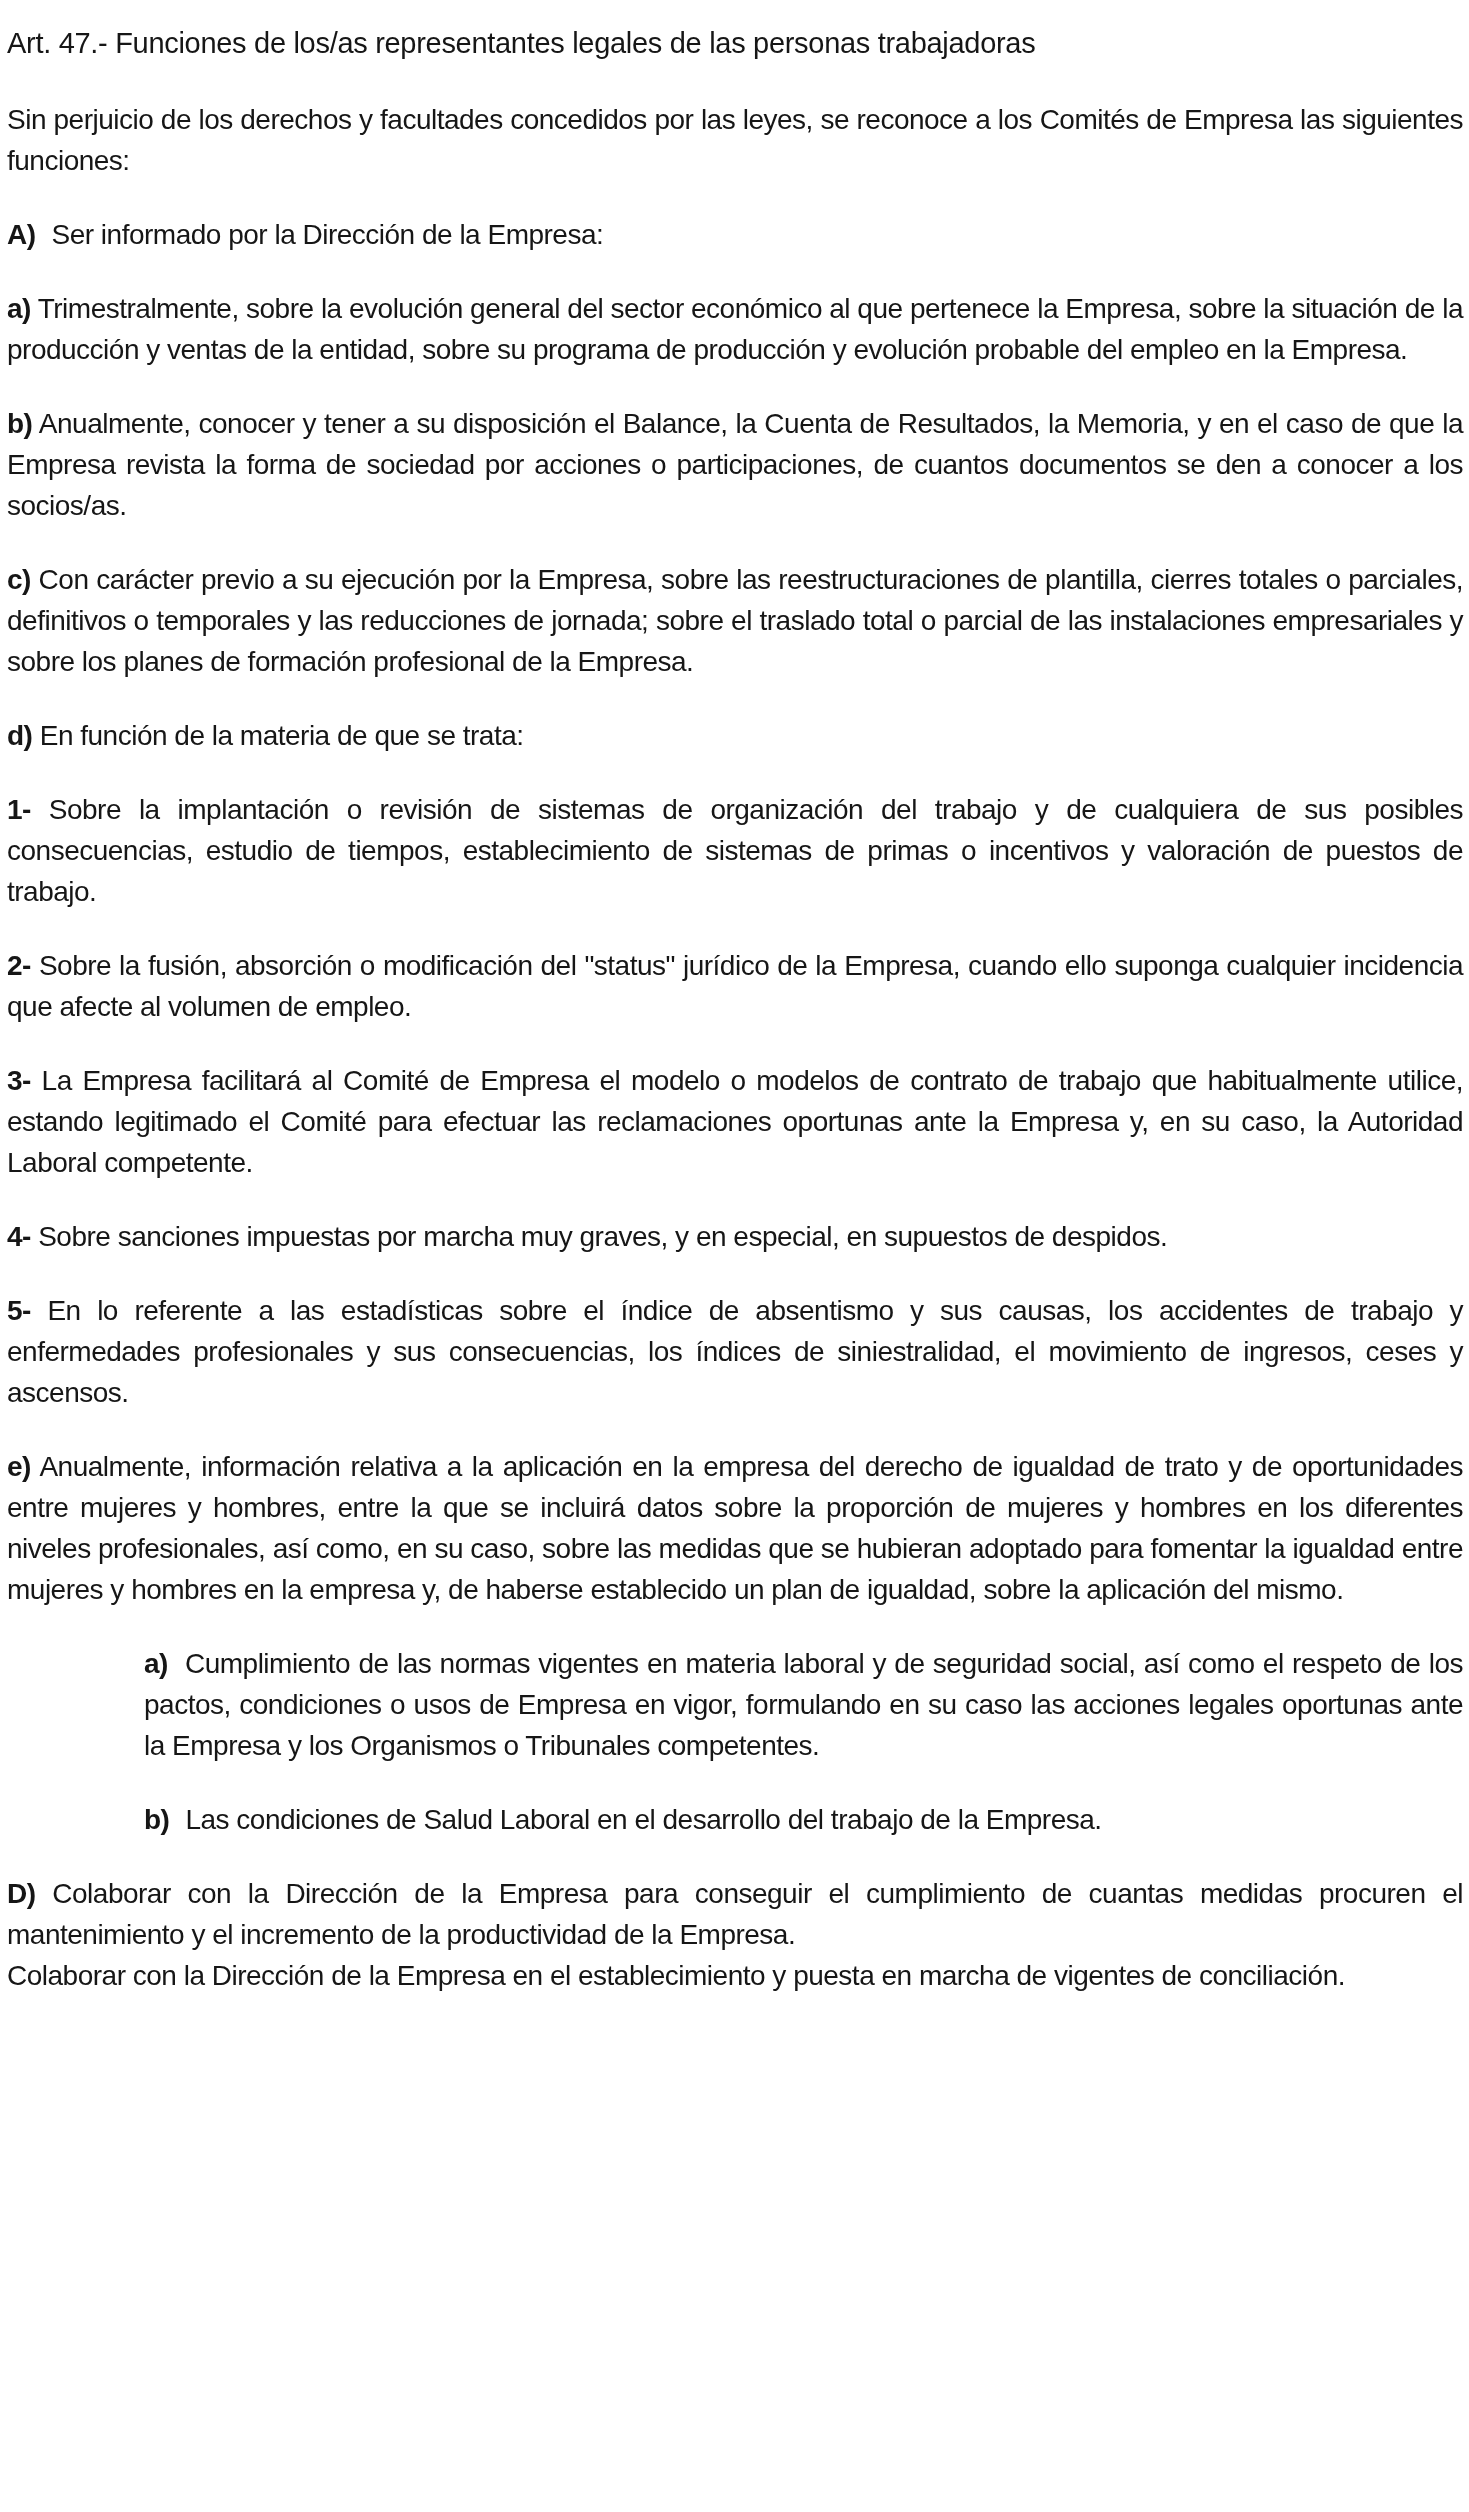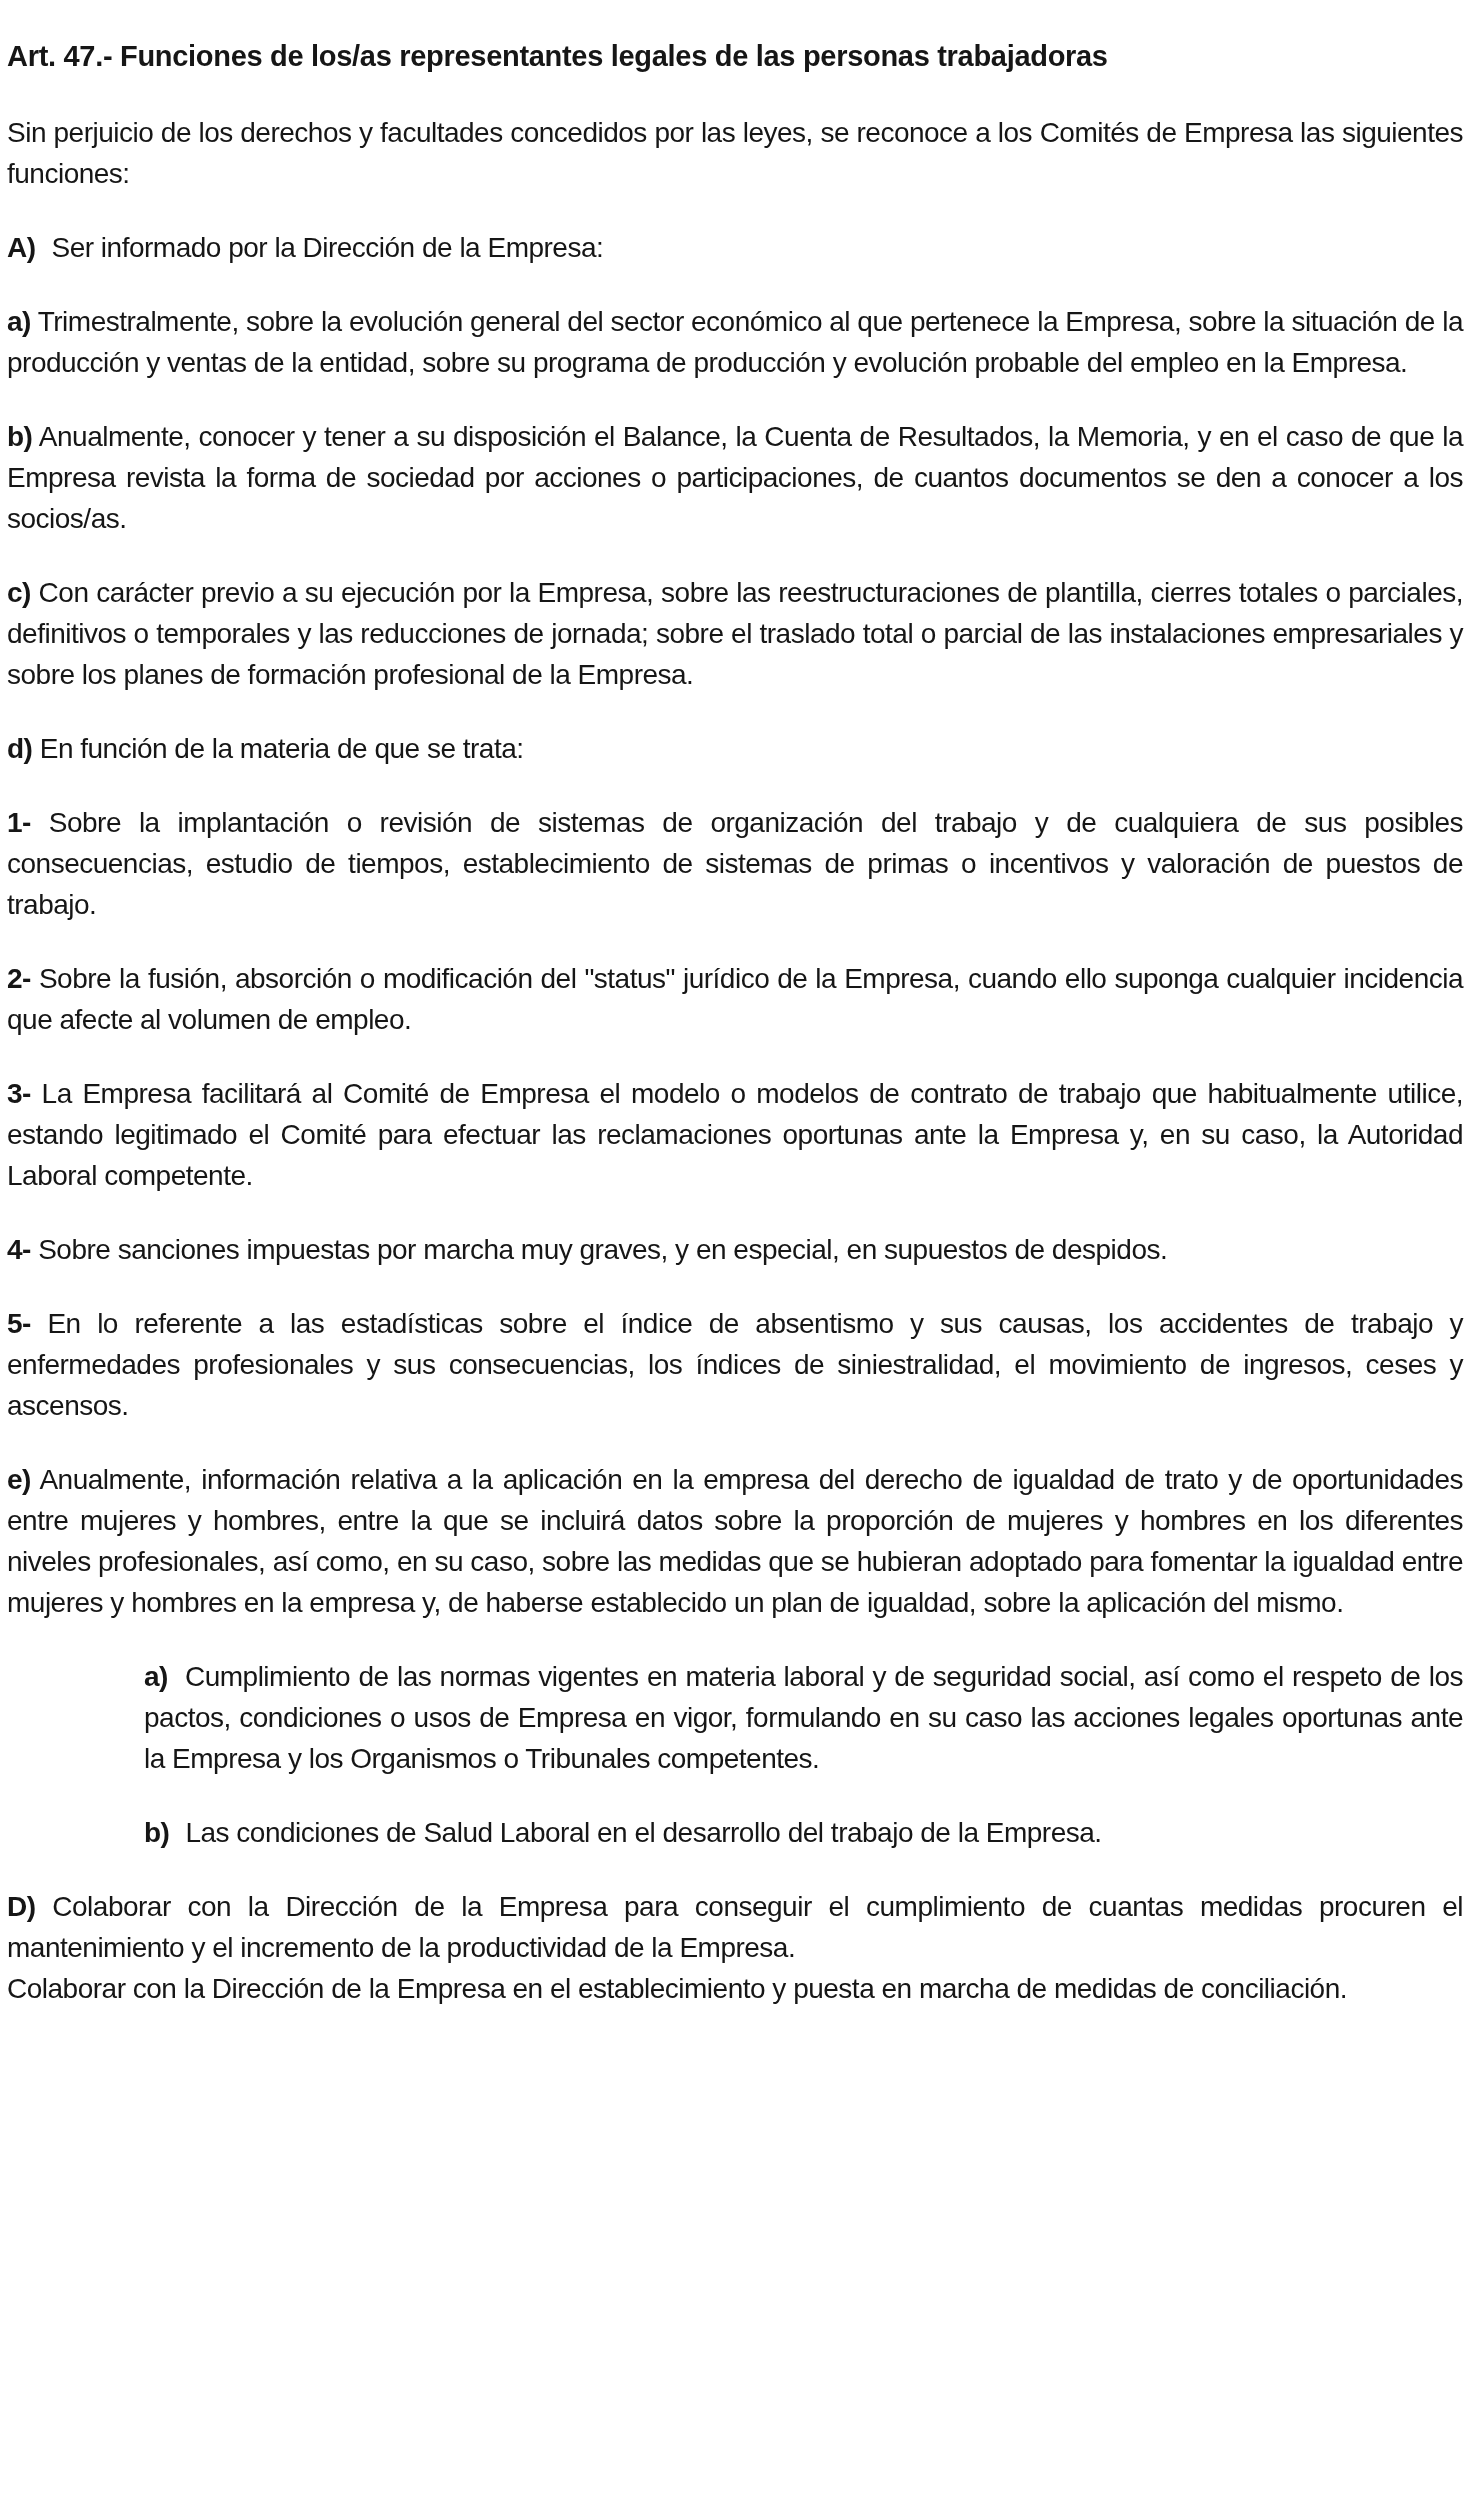--- a/index.html
+++ b/index.html
@@ -13,22 +13,22 @@
     box-sizing: border-box;
     padding: 23px 7px 52px 7px;
     font-family: "Liberation Sans", "DejaVu Sans", sans-serif;
     font-size: 28px;
     line-height: 41px;
     letter-spacing: -0.5px;
     color: #161616;
   }
   .title {
     font-size: 29px;
-    font-weight: bold;
-    margin: 13px 0 35px 0;
+    font-weight: normal;
+    margin: 0 0 35px 0;
     letter-spacing: -0.3px;
   }
   .para {
     margin: 0 0 33px 0;
     text-align: justify;
   }
   .para.indent {
     padding-left: 137px;
   }
   .lbl {
@@ -112,17 +112,17 @@
     <span class="lbl g2">b)</span>
     <span>Las condiciones de Salud Laboral en el desarrollo del trabajo de la Empresa.</span>
   </p>
 
 
 
   <p class="para">
     <span class="lbl">D)</span>
     <span>Colaborar con la Dirección de la Empresa para conseguir el cumplimiento de cuantas medidas procuren el mantenimiento y el incremento de la productividad de la Empresa.</span>
     <br>
-    <span>Colaborar con la Dirección de la Empresa en el establecimiento y puesta en marcha de medidas de conciliación.</span>
+    <span>Colaborar con la Dirección de la Empresa en el establecimiento y puesta en marcha de vigentes de conciliación.</span>
   </p>
 
 </div>
 
 
 </body></html>

